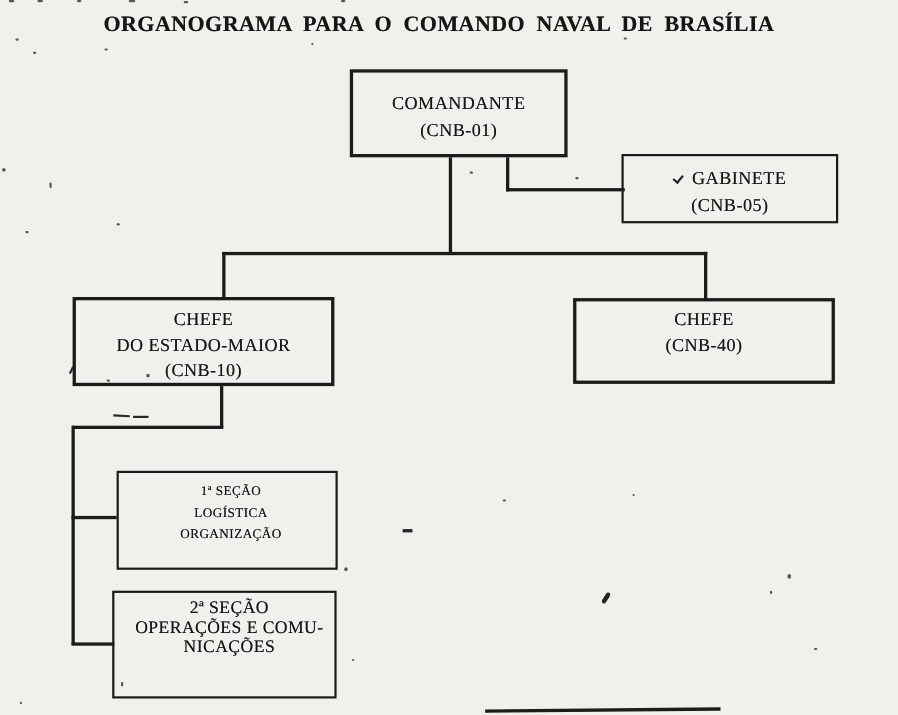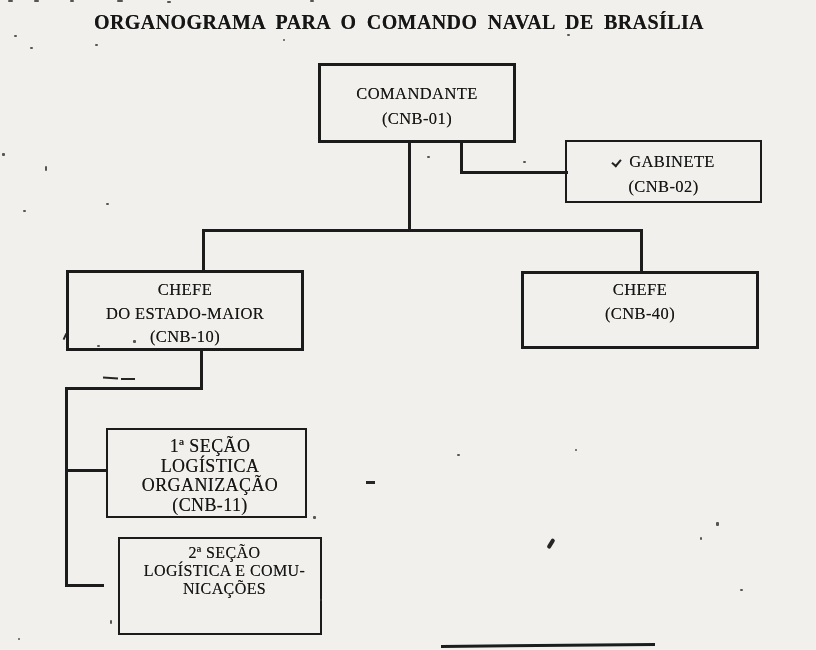--- a/index.html
+++ b/index.html
@@ -20,22 +20,22 @@
     position:absolute;border:3px solid #1b1b1b;
     text-align:center;font-size:16.5px;letter-spacing:.4px;
     color:#151515;text-shadow:0 0 .5px rgba(10,10,10,.6);
     box-sizing:border-box;background:transparent;
   }
   .ln{display:block;text-align:center;}
   .b-com{left:318px;top:63px;width:198px;height:80px;padding-top:15px;line-height:25px;}
   .b-gab{left:565px;top:140px;width:197px;height:63px;padding-top:7px;line-height:25px;border-width:2.5px;}
   .b-cem{left:66px;top:270px;width:238px;height:81px;padding-top:5px;line-height:23.5px;}
   .b-cgs{left:521px;top:271px;width:238px;height:78px;padding-top:4px;line-height:23.5px;}
-  .b-s1{left:106px;top:428px;width:201px;height:90px;padding:7px 4px 0 11px;line-height:19.5px;text-align:left;font-size:18px;border-width:2.5px;}
-  .b-s2{left:102px;top:537px;width:204px;height:98px;padding:5px 2px 0 11px;line-height:18.2px;text-align:left;font-size:16px;border-width:2.5px;margin-left:16px;}
+  .b-s1{left:106px;top:428px;width:201px;height:90px;padding:7px 4px 0 11px;line-height:19.5px;text-align:left;font-size:12px;border-width:2.5px;}
+  .b-s2{left:102px;top:537px;width:204px;height:98px;padding:5px 2px 0 11px;line-height:18.2px;text-align:left;font-size:16px;border-width:2.5px;}
   .cl{position:absolute;background:#1c1c1c;}
   .check{
     display:inline-block;width:7px;height:4px;
     border-left:2px solid #222;border-bottom:2px solid #222;
     transform:rotate(-50deg);margin-right:8px;vertical-align:2px;
   }
   .sp{position:absolute;display:block;background:#3a3a3a;border-radius:1px;opacity:.85;}
   .art{position:absolute;display:block;background:#262626;}
   .comma{border-radius:2px;transform:rotate(32deg);}
   .slant{transform:rotate(-0.5deg);}
@@ -47,44 +47,43 @@
 
   <div class="title">ORGANOGRAMA PARA O COMANDO NAVAL DE BRASÍLIA</div>
 
   <div class="box b-com">
     <span class="ln">COMANDANTE</span>
     <span class="ln">(CNB-01)</span>
   </div>
 
   <div class="box b-gab">
     <span class="ln"><span class="check"></span><span>GABINETE</span></span>
-    <span class="ln">(CNB-02)</span>
+    <span class="ln">(CNB-05)</span>
   </div>
 
   <div class="box b-cem">
     <span class="ln">CHEFE</span>
     <span class="ln">DO ESTADO-MAIOR</span>
     <span class="ln">(CNB-10)</span>
   </div>
 
   <div class="box b-cgs">
     <span class="ln">CHEFE</span>
     <span class="ln">(CNB-40)</span>
   </div>
 
   <div class="box b-s1">
     <span class="ln">1ª SEÇÃO</span>
     <span class="ln">LOGÍSTICA</span>
     <span class="ln">ORGANIZAÇÃO</span>
-    <span class="ln">(CNB-11)</span>
   </div>
 
   <div class="box b-s2">
     <span class="ln">2ª SEÇÃO</span>
-    <span class="ln">LOGÍSTICA E COMU-</span>
+    <span class="ln">OPERAÇÕES E COMU-</span>
     <span class="ln">NICAÇÕES</span>
   </div>
 
   <div class="cl" style="left:408px;top:143px;width:3px;height:88px;"></div>
   <div class="cl" style="left:460px;top:143px;width:3px;height:31px;"></div>
   <div class="cl" style="left:460px;top:171px;width:108px;height:3px;"></div>
   <div class="cl" style="left:202px;top:229px;width:441px;height:3px;"></div>
   <div class="cl" style="left:202px;top:229px;width:3px;height:42px;"></div>
   <div class="cl" style="left:640px;top:229px;width:3px;height:44px;"></div>
   <div class="cl" style="left:200px;top:351px;width:3px;height:38px;"></div>

